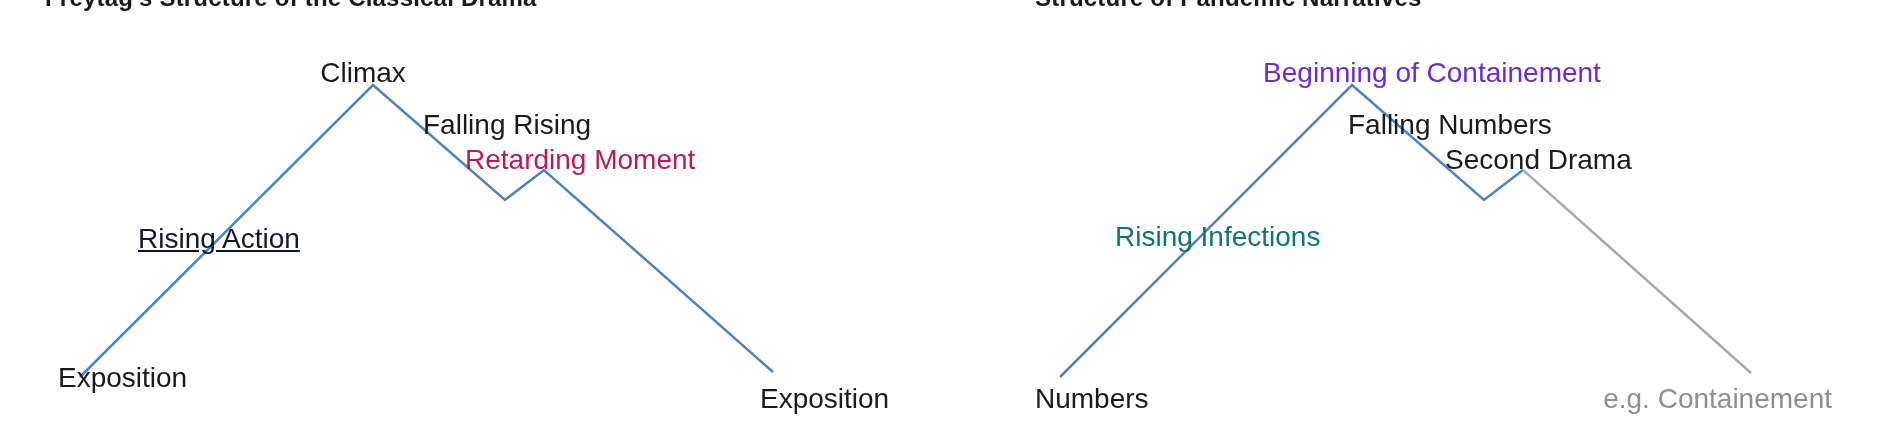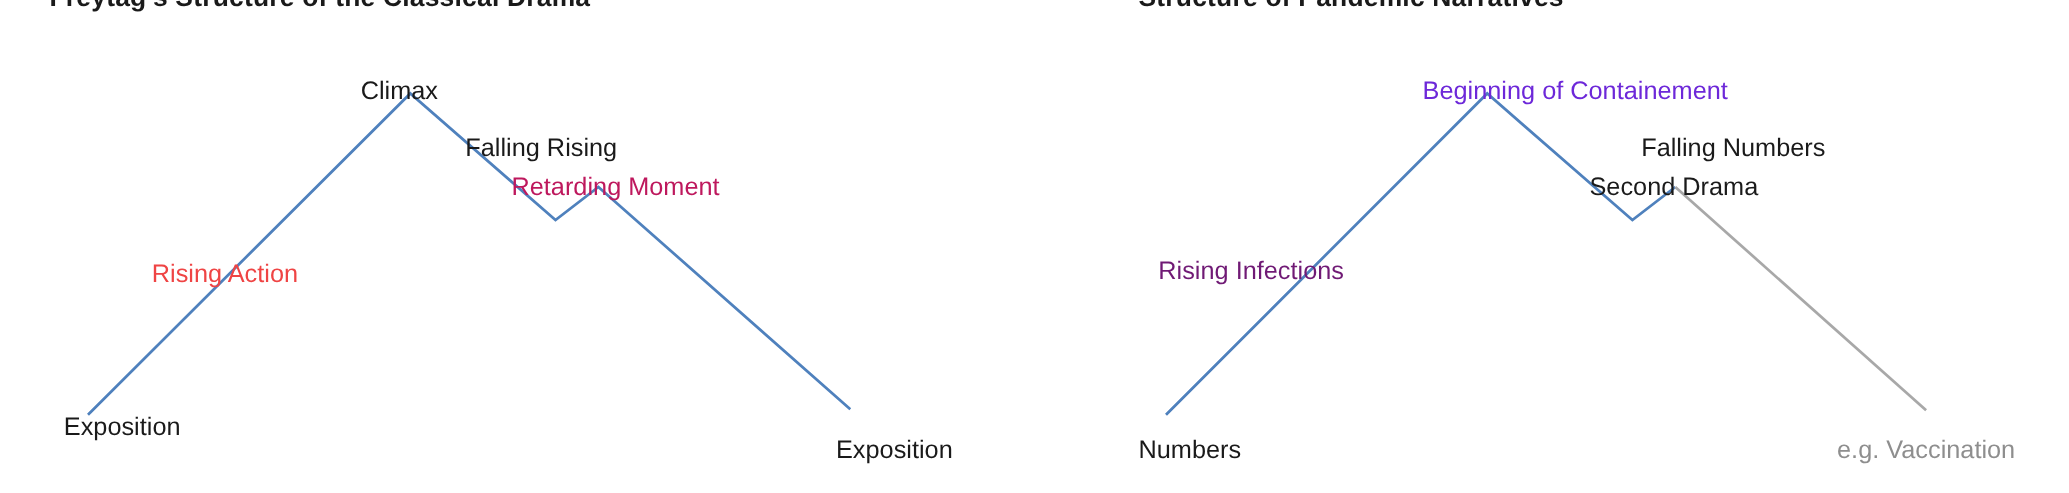--- a/index.html
+++ b/index.html
@@ -27,25 +27,24 @@
   }
   #title-0 { left: 45px; }
   #title-1 { left: 1035px; }
   #lines {
     position: absolute;
     left: 0;
     top: 0;
   }
   .lbl {
     position: absolute;
-    font-size: 23px;
+    font-size: 28px;
     line-height: 1;
     white-space: nowrap;
     color: #1a1a1a;
-    margin-top: 12px;
   }
   .lbl.center { transform: translateX(-50%); }
   .lbl.right  { transform: translateX(-100%); }
 </style>
 </head>
 <body>
 
 <div class="canvas">
   <div class="chart-title" id="title-0">Freytag's Structure of the Classical Drama</div>
   <div class="chart-title" id="title-1">Structure of Pandemic Narratives</div>
@@ -53,23 +52,23 @@
   <svg id="lines" width="1881" height="448" viewBox="0 0 1881 448">
       <polyline points="80,377 373,85 505,200 544,170 773,372" fill="none" stroke="#4F81BD" stroke-width="2.5"></polyline>
       <polyline points="1060,377 1352,85 1484,200 1523,170" fill="none" stroke="#4F81BD" stroke-width="2.5"></polyline>
       <polyline points="1523,170 1751,373" fill="none" stroke="#A8A8A8" stroke-width="2.5"></polyline>
     </svg>
 
   <div id="labels">
       <div class="lbl center" style="left: 363px; top: 59px; color: rgb(26, 26, 26);">Climax</div>
       <div class="lbl left" style="left: 423px; top: 111px; color: rgb(26, 26, 26);">Falling Rising</div>
       <div class="lbl left" style="left: 465px; top: 146px; color: #be185d;">Retarding Moment</div>
-      <div class="lbl left" style="left: 138px; top: 225px; color: #ef4444;">Rising Action</div>
+      <div class="lbl left" style="left: 138px; top: 225px; color: #0f172a; text-decoration: underline;">Rising Action</div>
       <div class="lbl left" style="left: 58px; top: 364px; color: rgb(26, 26, 26);">Exposition</div>
       <div class="lbl left" style="left: 760px; top: 385px; color: rgb(26, 26, 26);">Exposition</div>
       <div class="lbl center" style="left: 1432px; top: 59px; color: #6d28d9;">Beginning of Containement</div>
-      <div class="lbl left" style="left: 1492px; top: 111px; color: rgb(26, 26, 26);">Falling Numbers</div>
+      <div class="lbl left" style="left: 1348px; top: 111px; color: rgb(26, 26, 26);">Falling Numbers</div>
       <div class="lbl left" style="left: 1445px; top: 146px; color: rgb(26, 26, 26);">Second Drama</div>
-      <div class="lbl left" style="left: 1053px; top: 223px; color: #701a75;">Rising Infections</div>
+      <div class="lbl left" style="left: 1115px; top: 223px; color: #0f766e;">Rising Infections</div>
       <div class="lbl left" style="left: 1035px; top: 385px; color: rgb(26, 26, 26);">Numbers</div>
-      <div class="lbl right" style="left: 1832px; top: 385px; color: rgb(142, 142, 142);">e.g. Vaccination</div>
+      <div class="lbl right" style="left: 1832px; top: 385px; color: rgb(142, 142, 142);">e.g. Containement</div>
     </div>
 </div>
 
 </body></html>

